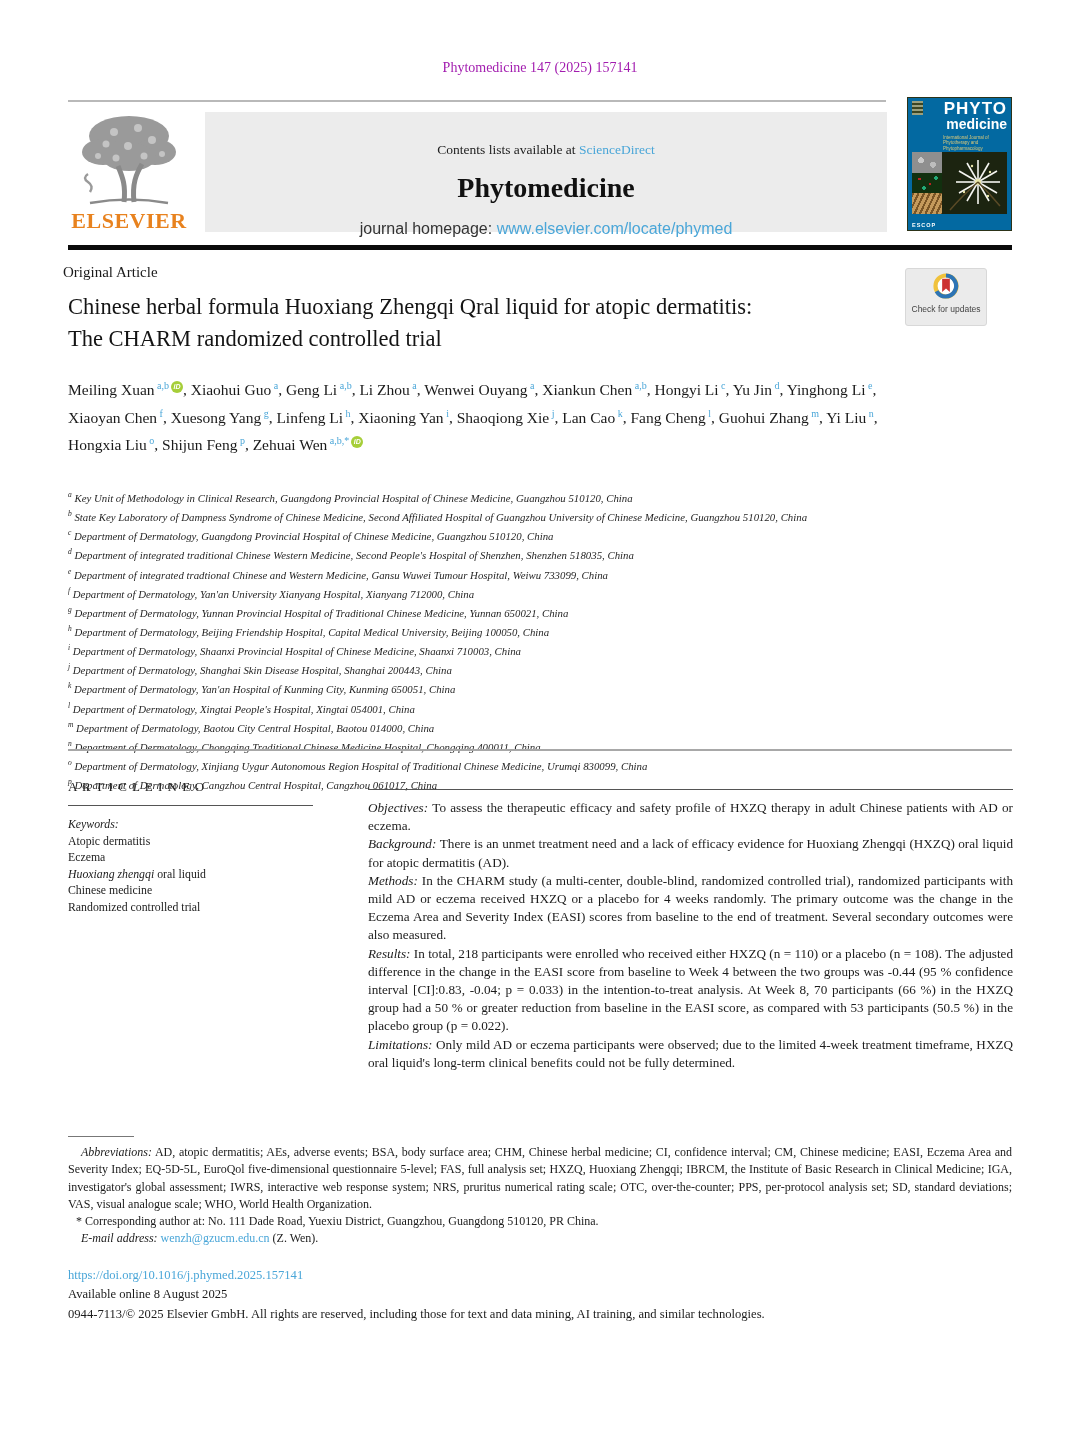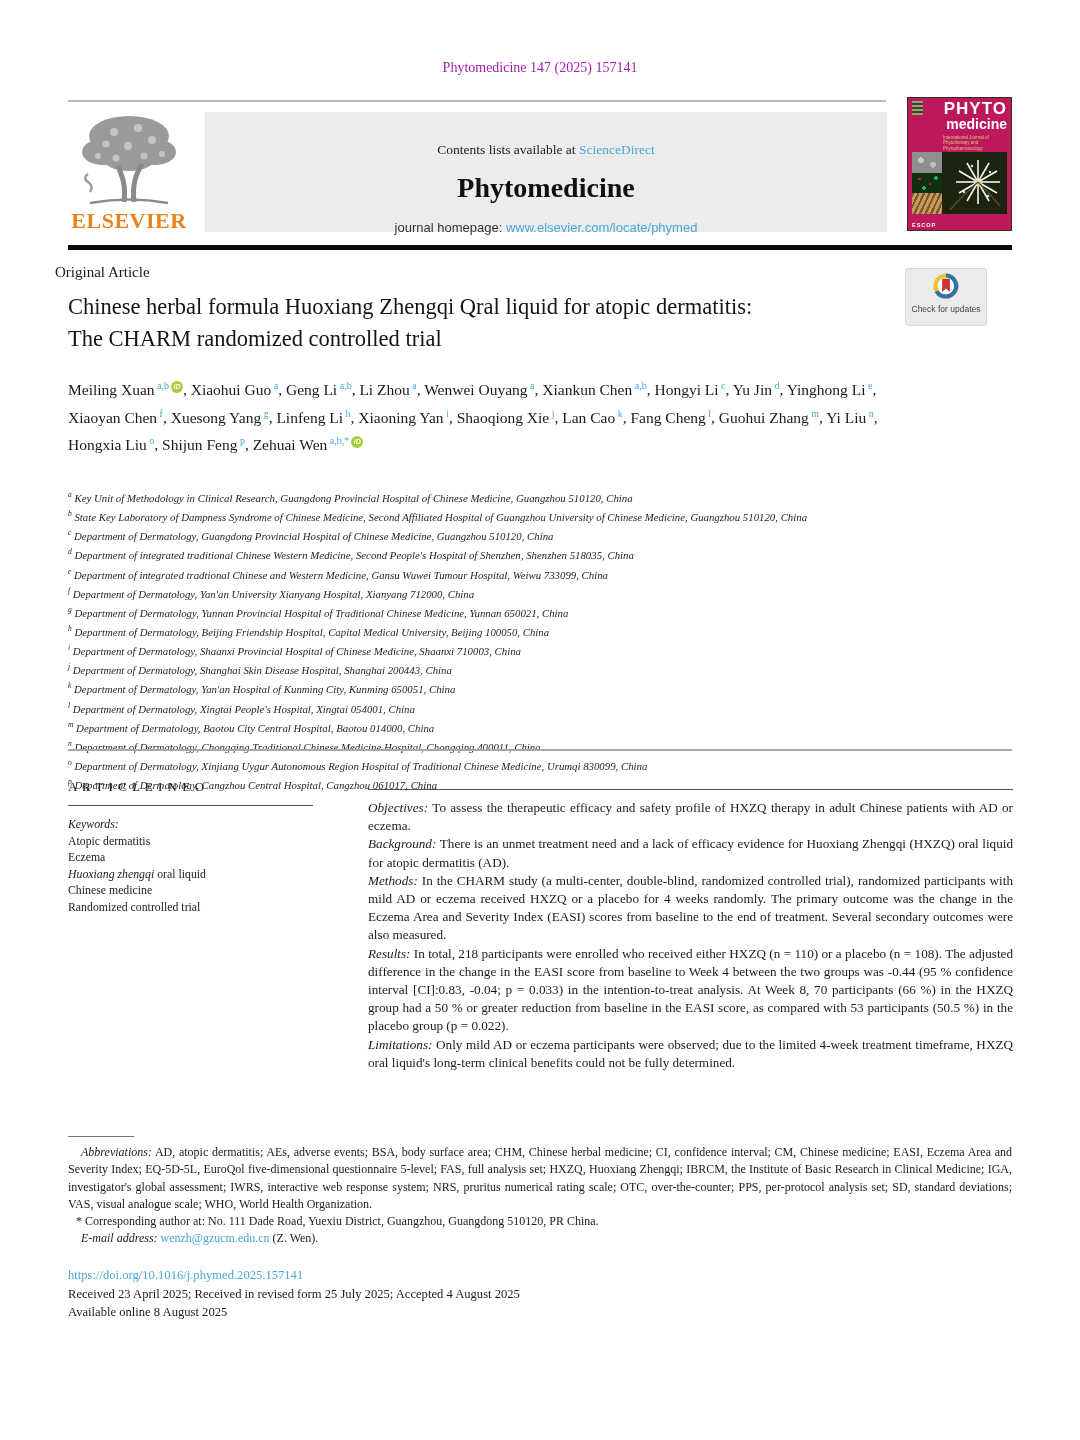--- a/index.html
+++ b/index.html
@@ -12,41 +12,41 @@
 
   
   .masthead { position:absolute; top:100px; left:68px; width:944px; height:152px; }
   .rule-top { position:absolute; top:0; left:0; width:818px; height:2px; background:#b9b9b9; }
   .rule-black { position:absolute; top:145px; left:0; width:944px; height:5px; background:#0b0b0b; }
   .elsevier { position:absolute; left:0; top:12px; width:122px; height:126px; text-align:center; }
   .elsevier-word { font-size:22px; font-weight:bold; color:#e8821e; letter-spacing:0.5px; margin-top:-2px; }
   .mast-box { position:absolute; left:137px; top:12px; width:682px; height:120px; background:#ececec; text-align:center; }
   .contents-line { margin-top:30px; font-size:13.5px; color:#222; }
   .mast-title { margin-top:14px; font-size:28px; color:#111;font-weight:bold; }
-  .homepage-line { margin-top:16px; font-family:"Liberation Sans","DejaVu Sans",sans-serif; font-size:13px; color:#333; }
+  .homepage-line { margin-top:16px; font-family:"Liberation Sans","DejaVu Sans",sans-serif; font-size:16px; color:#333; }
   a.link { color:#4aa6d8; text-decoration:none; cursor:pointer; }
 
   
-  .cover { position:absolute; right:0; top:-3px; width:105px; height:134px; background:#be185d; overflow:hidden; box-shadow:0 0 0 1px #2c3318 inset; }
+  .cover { position:absolute; right:0; top:-3px; width:105px; height:134px; background:#0369a1; overflow:hidden; box-shadow:0 0 0 1px #2c3318 inset; }
   .cover-mark { position:absolute; left:5px; top:4px; width:11px; height:14px; background:repeating-linear-gradient(#9aa07e 0 2px,#3c4522 2px 4px); }
   .cover-title { position:absolute; right:5px; top:3px; text-align:right; color:#fff; line-height:1.0; }
   .cover-title .l1 { font-family:"Liberation Sans",sans-serif; font-size:17px; font-weight:bold; letter-spacing:1px; }
   .cover-title .l2 { font-family:"Liberation Sans",sans-serif; font-size:14px; font-weight:bold; display:block; }
   .cover-sub { position:absolute; right:5px; top:38px; width:64px; text-align:left; color:#d8c87a; font-family:"Liberation Sans",sans-serif; font-size:4.5px; line-height:1.2; }
   .cover-grid { position:absolute; left:5px; top:55px; width:95px; height:62px; display:flex; }
   .cover-left { width:30px; display:flex; flex-direction:column; }
   .thumb { width:30px; height:20.6px; }
   .t1 { background:#8f8f8f; background-image:radial-gradient(circle at 30% 40%, #c9c9c9 0 3px, transparent 3px), radial-gradient(circle at 70% 60%, #bdbdbd 0 3px, transparent 3px); }
   .t2 { background:#12300f; background-image:radial-gradient(circle at 25% 30%, #b22 0 1.5px, transparent 1.5px), radial-gradient(circle at 60% 55%, #b22 0 1.5px, transparent 1.5px), radial-gradient(circle at 80% 25%, #2a7 0 2px, transparent 2px), radial-gradient(circle at 40% 75%, #2a7 0 2px, transparent 2px); }
   .t3 { background:#b08348; background-image:repeating-linear-gradient(115deg, #7a5526 0 2px, #c59a5c 2px 5px); }
   .cover-flower { flex:1; background:#1c2410; position:relative; }
   .cover-foot { position:absolute; left:5px; bottom:3px; color:#fff; font-family:"Liberation Sans",sans-serif; font-size:5.5px; font-weight:bold; letter-spacing:1px; }
 
   
-  .article-type { position:absolute; top:264px; left:55px; font-size:15px; color:#1a1a1a; }
+  .article-type { position:absolute; top:264px; left:63px; font-size:15px; color:#1a1a1a; }
   .check-badge { position:absolute; top:268px; left:905px; width:82px; height:58px; background:#ebebeb; border:1px solid #d8d8d8; border-radius:3px; text-align:center; cursor:pointer; }
   .check-badge .txt { font-family:"Liberation Sans",sans-serif; font-size:8.5px; color:#444; line-height:1.15; margin-top:1px; }
   .title { position:absolute; top:291px; left:68px; width:850px; font-size:22.5px; font-weight:normal; color:#141414; line-height:31.5px; }
   .title span { display:block; }
 
   .authors { position:absolute; top:374px; left:68px; width:824px; font-size:15.5px; line-height:23.3px; color:#1a1a1a; }
   sup.asup { font-size:10px; color:#4aa6d8; }
   .orcid { display:inline-block; width:12px; height:12px; border-radius:50%; background:#a6ce39; color:#fff; font-family:"Liberation Sans",sans-serif; font-size:7px; font-style:italic; font-weight:bold; text-align:center; line-height:12px; vertical-align:super; margin-left:2px; cursor:pointer; }
 
   .affiliations { position:absolute; top:487px; left:68px; width:944px; font-size:10.8px; font-style:italic; line-height:15.55px; color:#1f1f1f; }
@@ -232,17 +232,17 @@
 
   <div class="footnote">
     <div class="fn-rule"></div>
     <p class="abbr"><span class="it">Abbreviations:</span> <span>AD, atopic dermatitis; AEs, adverse events; BSA, body surface area; CHM, Chinese herbal medicine; CI, confidence interval; CM, Chinese medicine; EASI, Eczema Area and Severity Index; EQ-5D-5L, EuroQol five-dimensional questionnaire 5-level; FAS, full analysis set; HXZQ, Huoxiang Zhengqi; IBRCM, the Institute of Basic Research in Clinical Medicine; IGA, investigator's global assessment; IWRS, interactive web response system; NRS, pruritus numerical rating scale; OTC, over-the-counter; PPS, per-protocol analysis set; SD, standard deviations; VAS, visual analogue scale; WHO, World Health Organization.</span></p>
     <p class="corr">* Corresponding author at: No. 111 Dade Road, Yuexiu District, Guangzhou, Guangdong 510120, PR China.</p>
     <p class="email"><span class="it">E-mail address:</span> <a class="link">wenzh@gzucm.edu.cn</a><span> (Z. Wen).</span></p>
   </div>
 
   <div class="pubfooter">
     <a class="link doi">https://doi.org/10.1016/j.phymed.2025.157141</a>
-    <div>Received 23 April 2025; Received in revised form 25 July 2025; Accepted 4 August 2025</div>
     <div>Available online 8 August 2025</div>
+    <div class="copy">0944-7113/© 2025 Elsevier GmbH. All rights are reserved, including those for text and data mining, AI training, and similar technologies.</div>
   </div>
 
 </div>
 
 </body></html>

